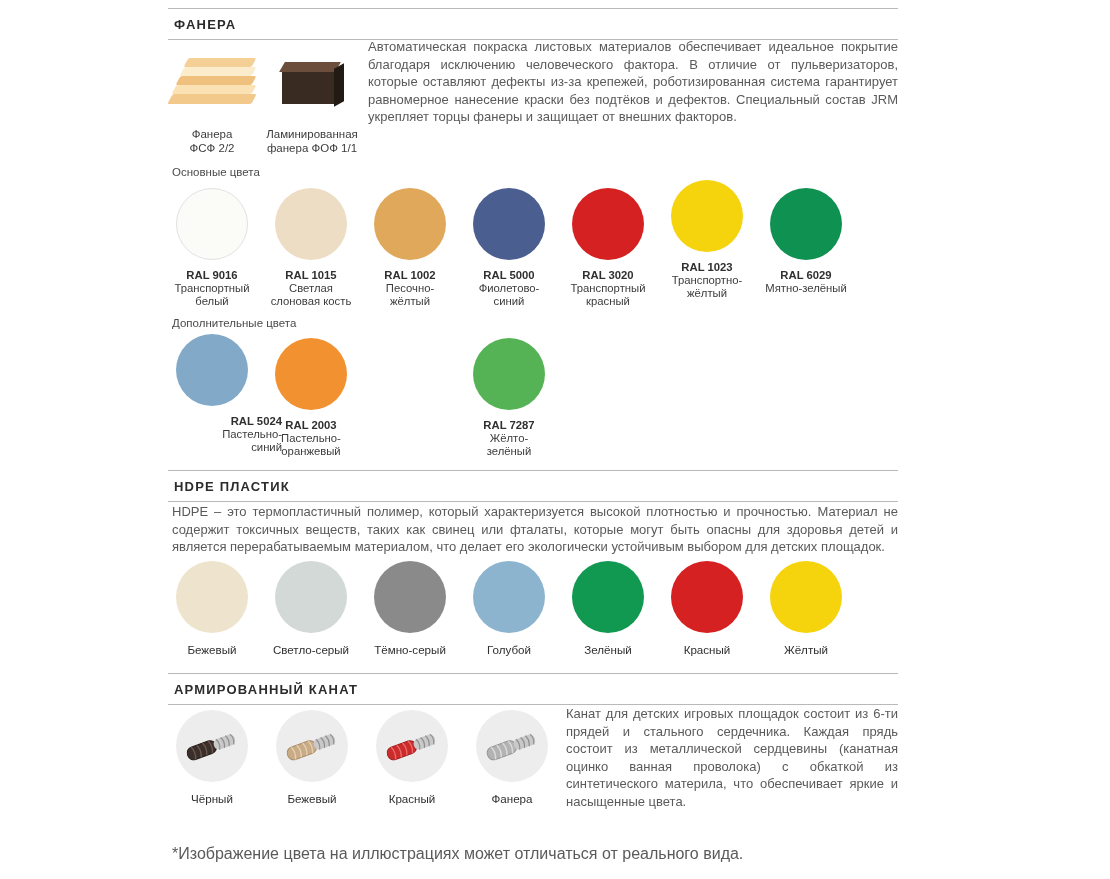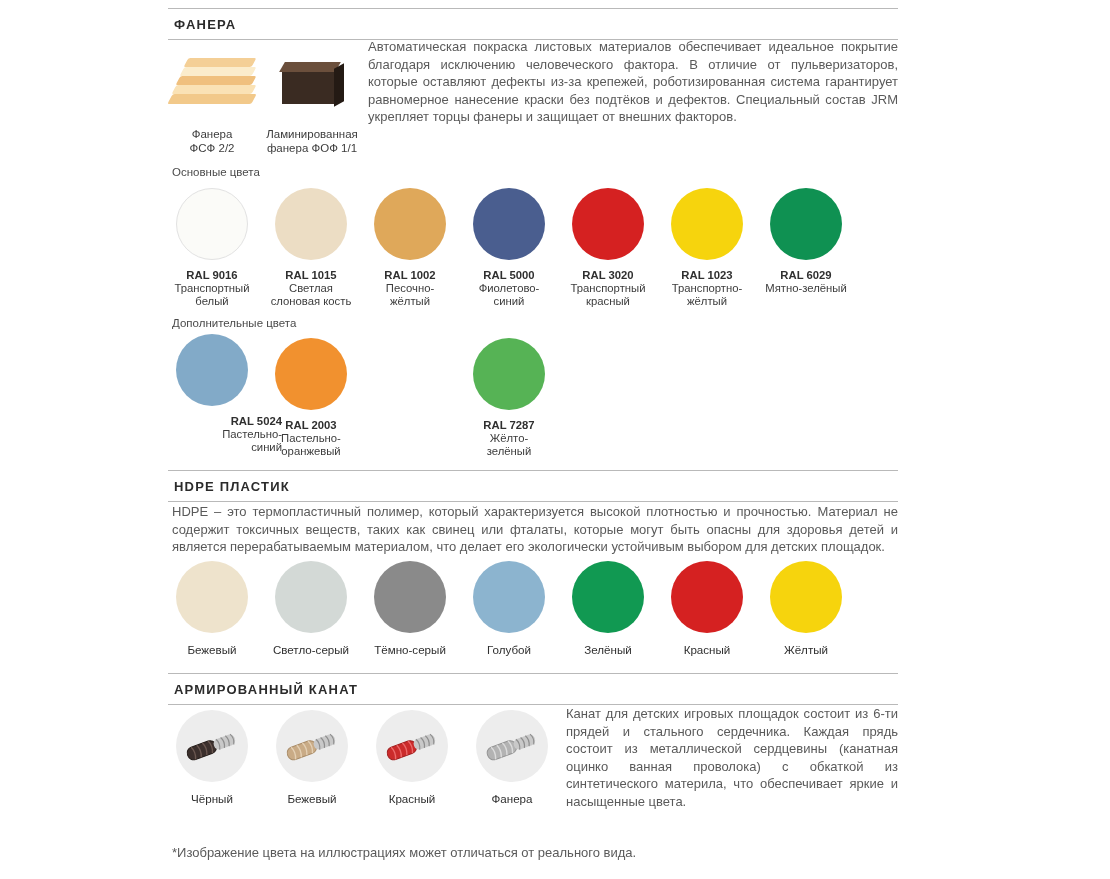--- a/index.html
+++ b/index.html
@@ -149,21 +149,21 @@
   .rope-label {
     font-size: 11.6px;
     color: #2f2f2f;
     margin-top: 10px;
   }
 
   .footnote {
     position: absolute;
     left: 172px;
     top: 845px;
-    font-size: 13px;
+    font-size: 16px;
     color: #5a5a5a;
   }
 </style>
 </head>
 <body>
 
 <div class="page">
 
   <div class="section-head" style="top:8px;">
     <span class="title">ФАНЕРА</span>
@@ -226,21 +226,21 @@
     <div class="sw-name">RAL 5000</div>
     <div class="sw-sub">Фиолетово-</div>
     <div class="sw-sub">синий</div>
   </div>
   <div class="swatch" style="left:538px; top:188px;">
     <div class="dot" style="background:#d52121;"></div>
     <div class="sw-name">RAL 3020</div>
     <div class="sw-sub">Транспортный</div>
     <div class="sw-sub">красный</div>
   </div>
-  <div class="swatch" style="left:637px; top:188px;">
+  <div class="swatch" style="left:637px; top:180px;">
     <div class="dot" style="background:#f6d40d;"></div>
     <div class="sw-name">RAL 1023</div>
     <div class="sw-sub">Транспортно-</div>
     <div class="sw-sub">жёлтый</div>
   </div>
   <div class="swatch" style="left:736px; top:188px;">
     <div class="dot" style="background:#0f9152;"></div>
     <div class="sw-name">RAL 6029</div>
     <div class="sw-sub">Мятно-зелёный</div>
   </div>

